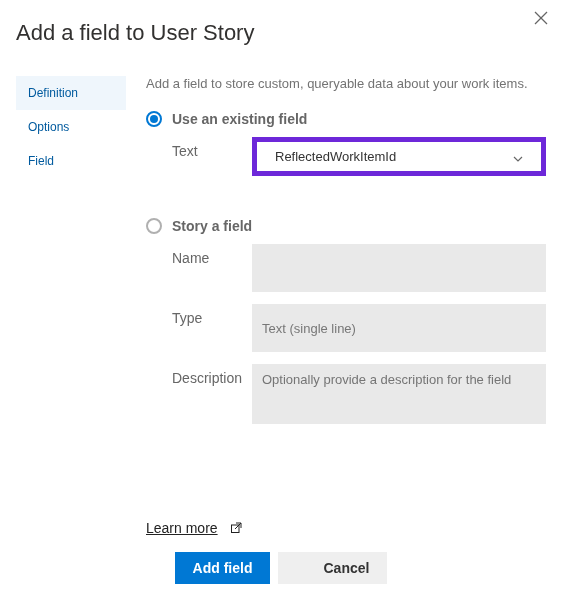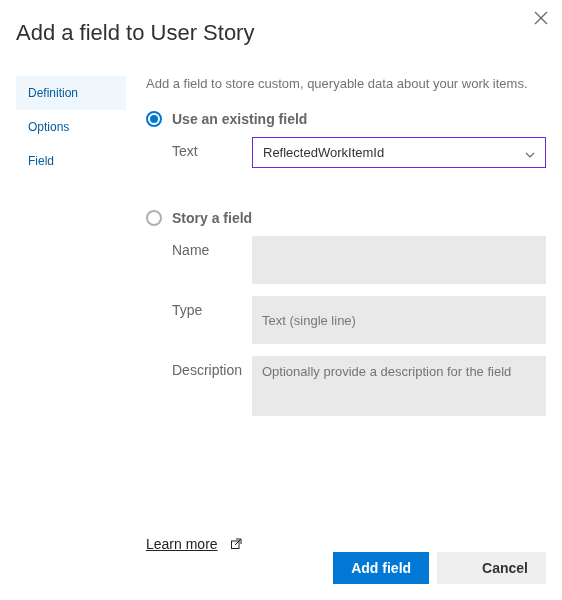--- a/index.html
+++ b/index.html
@@ -110,22 +110,22 @@
     }
     .field-label {
       width: 80px;
       flex-shrink: 0;
       font-size: 14px;
       color: #666;
       padding-top: 6px;
     }
     .dropdown {
       flex: 1;
-      border: 1px solid #6d28d9;
-      padding: 7px 10px;
+      border: 5px solid #6d28d9;
+      padding: 7px 18px;
       font-size: 13px;
       color: #333;
       background: #fff;
       display: flex;
       justify-content: space-between;
       align-items: flex-end;
       cursor: pointer;
     }
     .chevron {
       width: 10px;
@@ -161,23 +161,23 @@
       font-size: 14px;
       color: #222;
       text-decoration: underline;
       cursor: pointer;
       display: inline-flex;
       align-items: center;
       gap: 12px;
     }
     .footer {
       display: flex;
-      justify-content: flex-end;
+      justify-content: center;
       gap: 8px;
-      margin-top: 0;
+      margin-top: 16px;
     }
     .btn {
       padding: 8px 18px;
       font-size: 14px;
       font-weight: 600;
       border: none;
       cursor: pointer;
       font-family: inherit;
     }
     .btn-primary {

